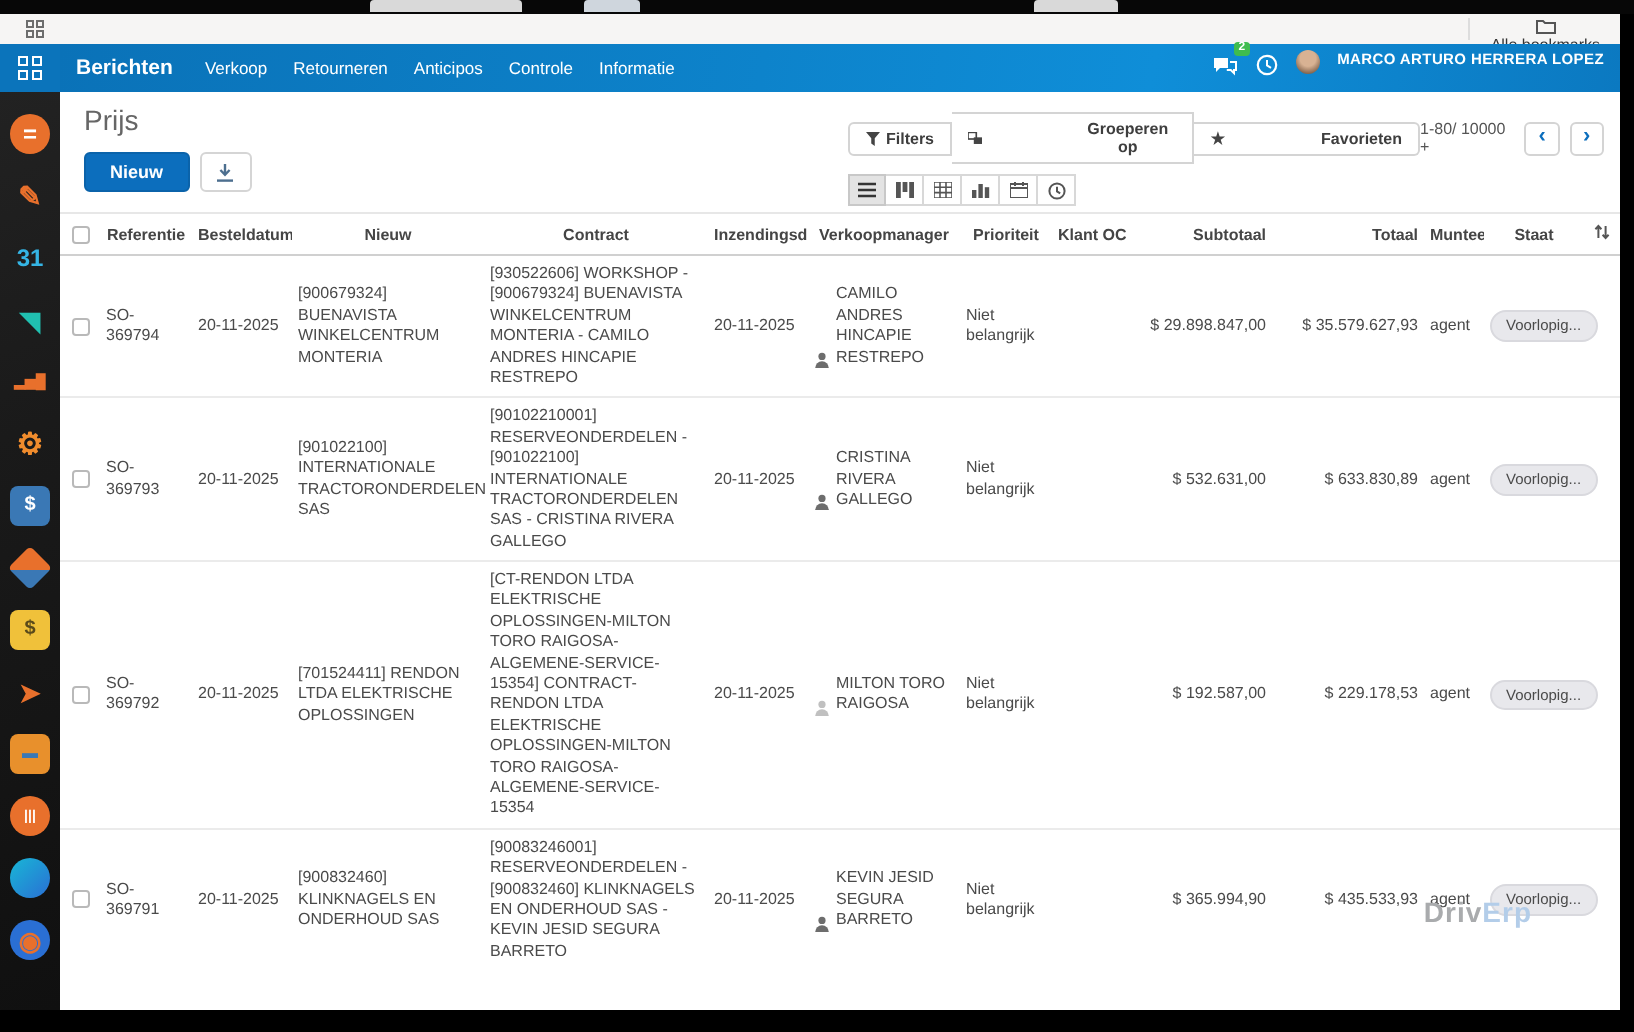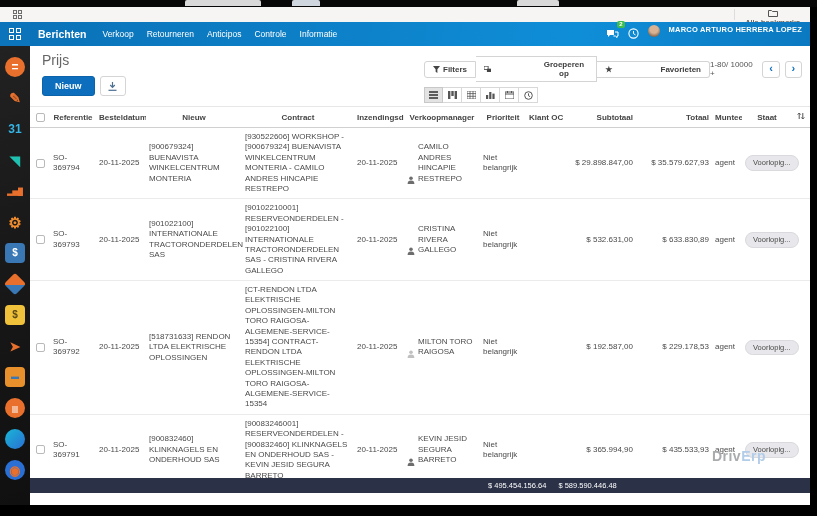--- a/index.html
+++ b/index.html
@@ -389,21 +389,21 @@
               <td>agent</td>
               <td><span class="badge">Voorlopig...</span></td>
               <td></td>
             </tr>
             <tr>
               <td>
                   <div class="cb"></div>
                 </td>
               <td>SO-369792</td>
               <td>20-11-2025</td>
-              <td>[518731633] RENDON LTDA ELEKTRISCHE OPLOSSINGEN</td>
+              <td>[701524411] RENDON LTDA ELEKTRISCHE OPLOSSINGEN</td>
               <td>[CT-RENDON LTDA ELEKTRISCHE OPLOSSINGEN-MILTON TORO RAIGOSA-ALGEMENE-SERVICE-15354] CONTRACT- RENDON LTDA ELEKTRISCHE OPLOSSINGEN-MILTON TORO RAIGOSA-ALGEMENE-SERVICE-15354</td>
               <td>20-11-2025</td>
               <td>
                   <div class="mgr">
                     <svg width="8" height="8" viewBox="0 0 8 8">
                       <circle cx="4" cy="2.2" r="1.8" fill="#c0c0c0"></circle>
                       <path d="M0.6 8 a3.4 3.4 0 0 1 6.8 0 z" fill="#c0c0c0"></path>
                     </svg>
                     <span>MILTON TORO RAIGOSA</span>
                   </div>
@@ -443,19 +443,15 @@
               <td></td>
             </tr>
 
           </tbody>
         </table>
         <div class="watermark">
           <span class="wm-a">Driv</span><span class="wm-b">Erp</span>
         </div>
       </div>
 
-      <div class="footer-bar">
-        <span>$ 495.454.156.64</span>
-        <span>$ 589.590.446.48</span>
-      </div>
     </div>
   </div>
 </div>
 
 </body></html>

